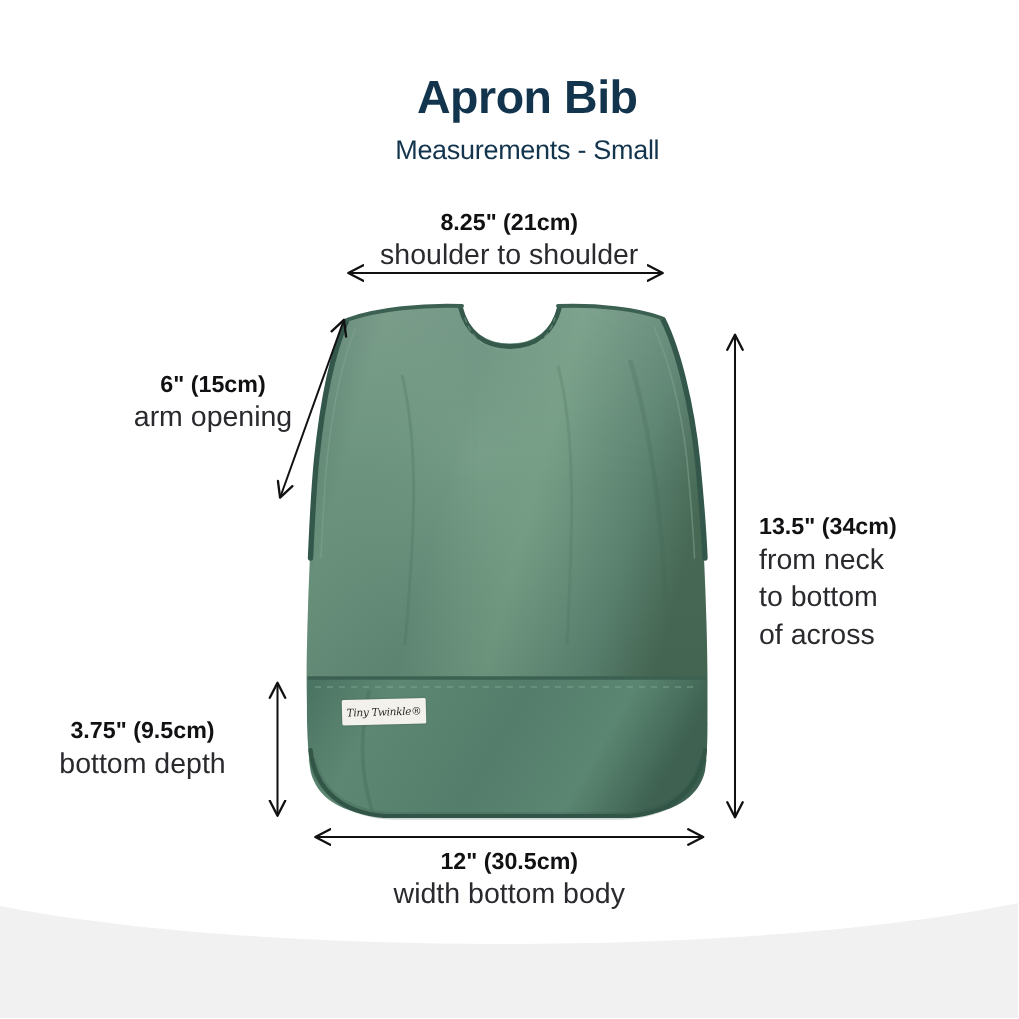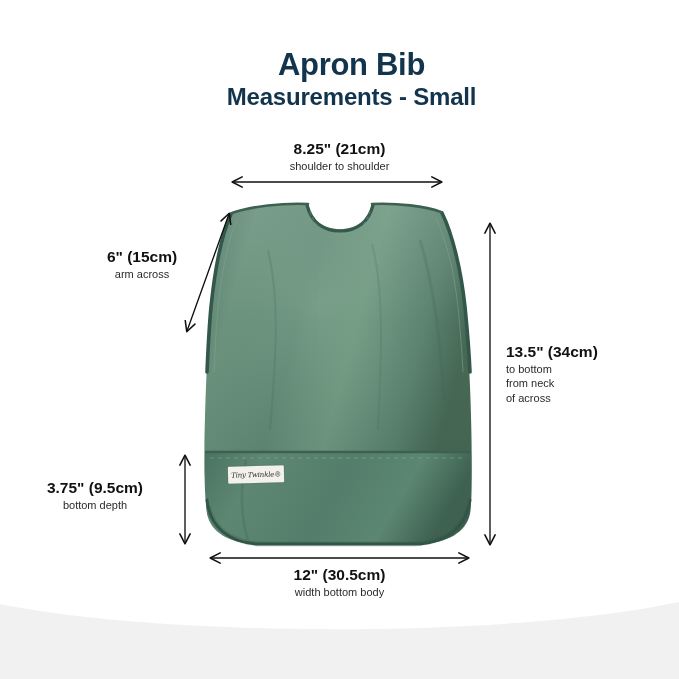--- a/index.html
+++ b/index.html
@@ -24,40 +24,41 @@
     padding-left: 24px;
   }
   .title-main {
     font-size: 31px;
     font-weight: bold;
     letter-spacing: -0.3px;
     color: #12344d;
     line-height: 1.12;
   }
   .title-sub {
-    font-size: 24px;
-    font-weight: bold;
+    margin-top: 7px;
+    font-size: 18px;
+    font-weight: normal;
     letter-spacing: -0.2px;
     color: #12344d;
   }
 
   
   .meas {
     position: absolute;
     color: #1d1d1f;
     line-height: 1.3;
   }
   .meas .val {
     font-size: 15.5px;
     font-weight: bold;
     white-space: nowrap;
     color: #111114;
   }
   .meas .desc {
-    font-size: 11px;
+    font-size: 19px;
     font-weight: normal;
     white-space: nowrap;
     color: #2a2a2e;
   }
 
   .meas-shoulder { left: 0; top: 139px; width: 679px; text-align: center; }
   .meas-arm      { left: 52px; top: 247px; width: 180px; text-align: center; }
   .meas-neck     { left: 506px; top: 342px; width: 170px; text-align: left; }
   .meas-pocket   { left: 10px; top: 478px; width: 170px; text-align: center; }
   .meas-width    { left: 0; top: 565px; width: 679px; text-align: center; }
@@ -238,27 +239,27 @@
     <span>Tiny Twinkle®</span>
   </div>
 
   <div class="meas meas-shoulder">
     <div class="val">8.25" (21cm)</div>
     <div class="desc">shoulder to shoulder</div>
   </div>
 
   <div class="meas meas-arm">
     <div class="val">6" (15cm)</div>
-    <div class="desc">arm across</div>
+    <div class="desc">arm opening</div>
   </div>
 
   <div class="meas meas-neck">
     <div class="val">13.5" (34cm)</div>
+    <div class="desc">from neck</div>
     <div class="desc">to bottom</div>
-    <div class="desc">from neck</div>
     <div class="desc">of across</div>
   </div>
 
   <div class="meas meas-pocket">
     <div class="val">3.75" (9.5cm)</div>
     <div class="desc">bottom depth</div>
   </div>
 
   <div class="meas meas-width">
     <div class="val">12" (30.5cm)</div>

